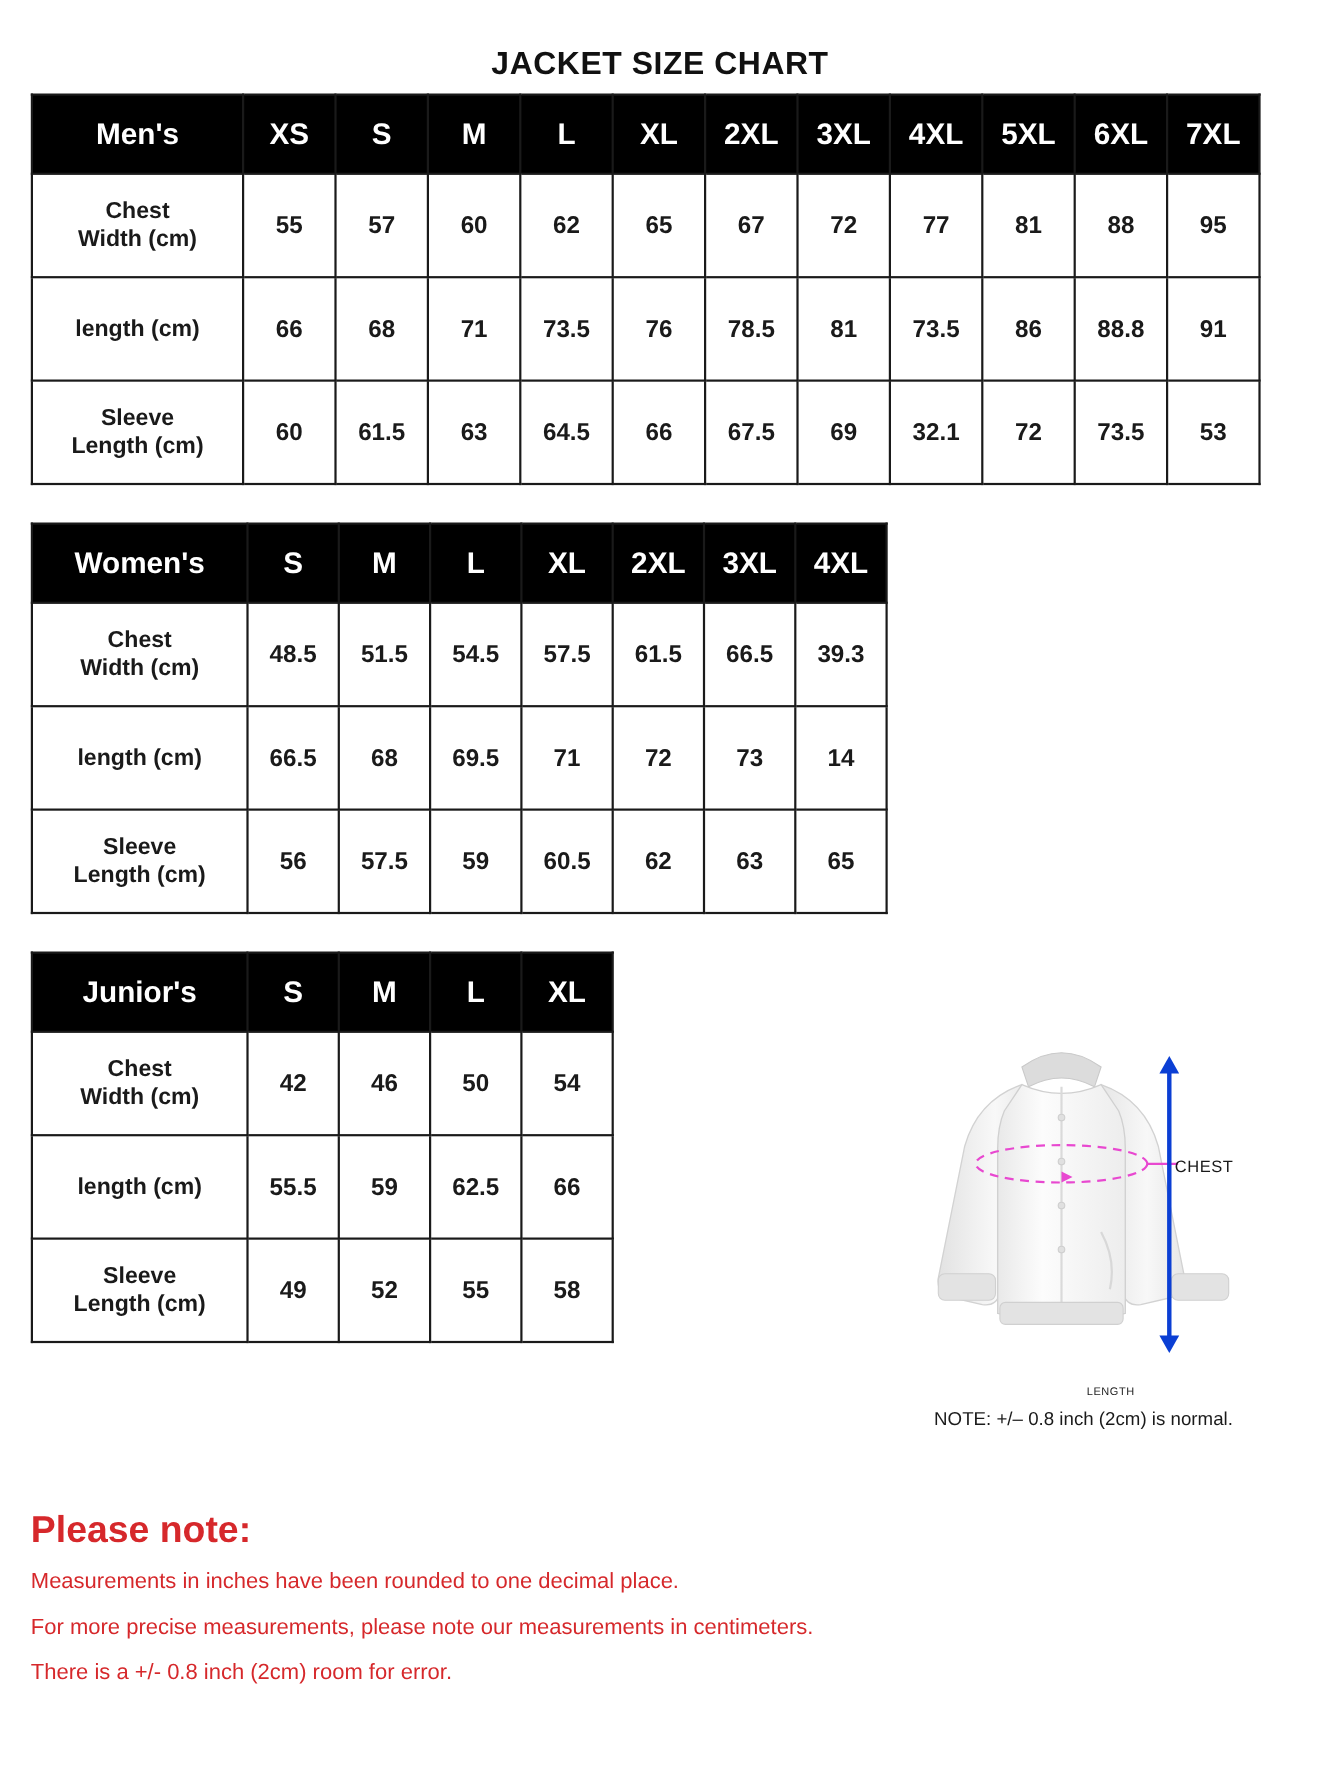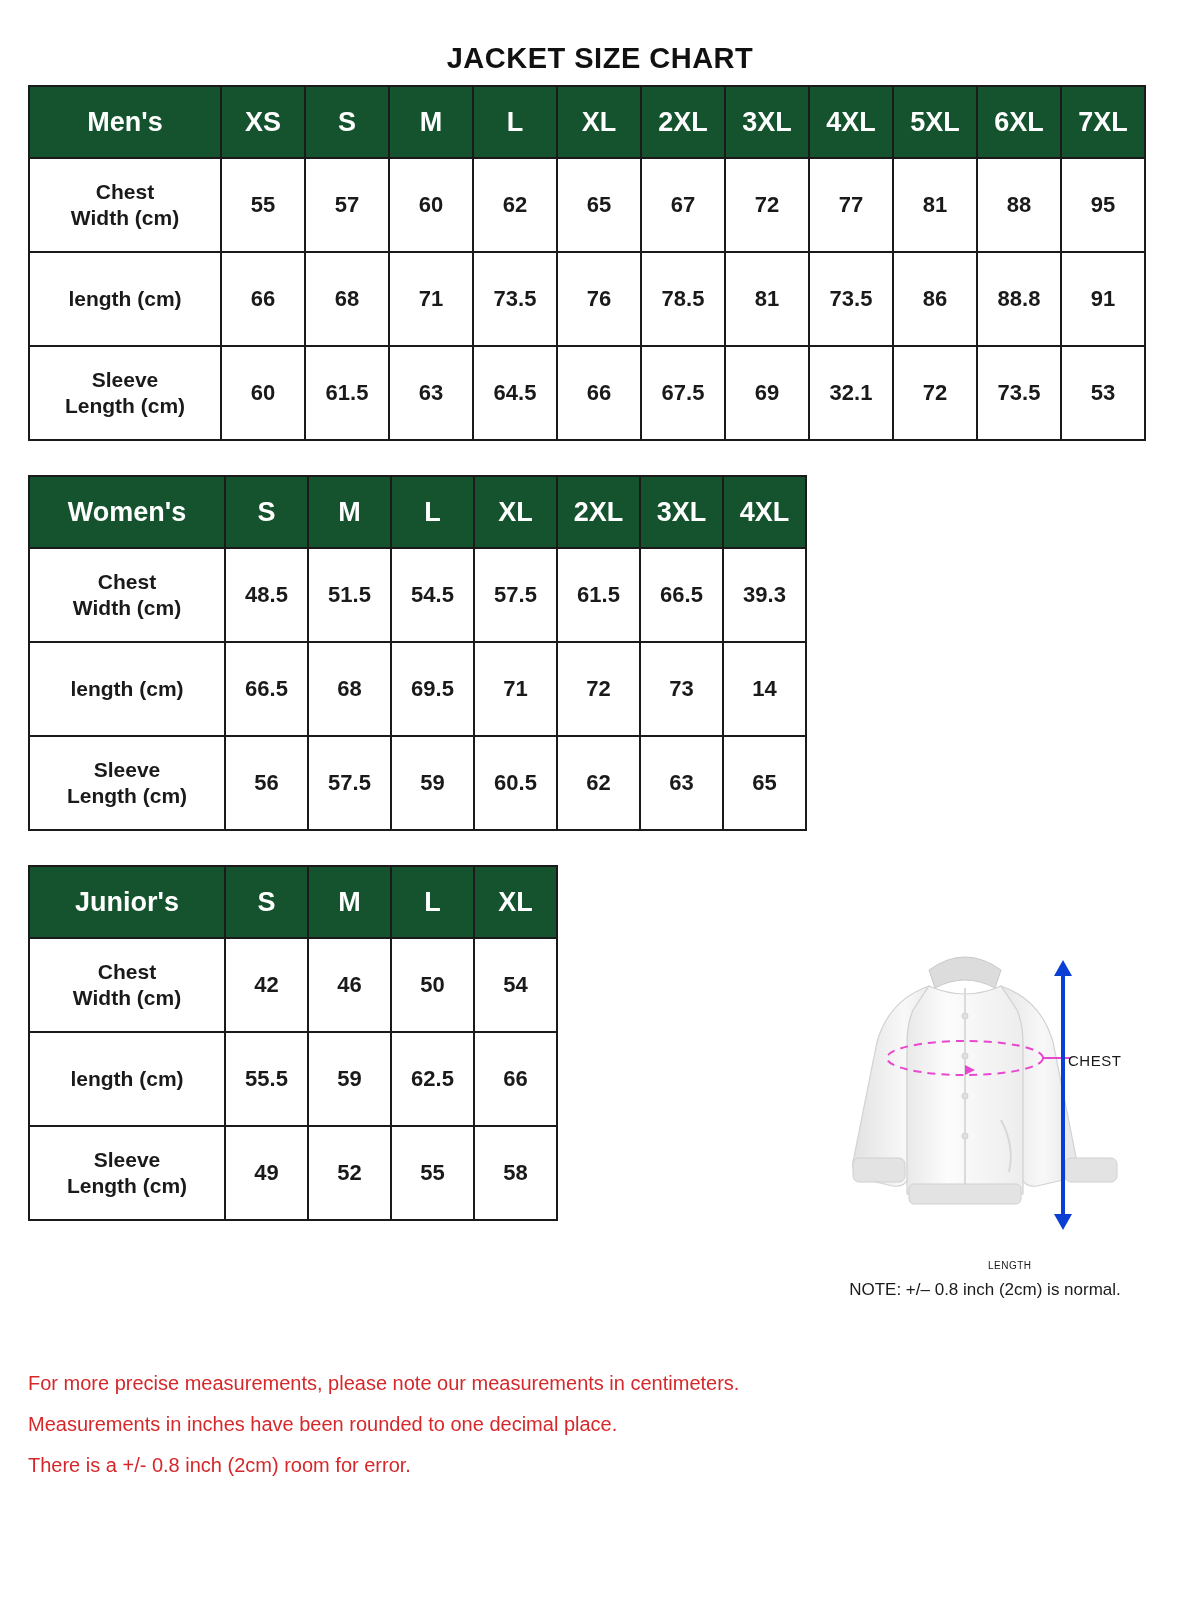--- a/index.html
+++ b/index.html
@@ -35,21 +35,21 @@
   table.size-table th, table.size-table td {
     border: 2px solid #1a1a1a;
     text-align: center;
     vertical-align: middle;
     font-size: 22px;
     font-weight: bold;
     color: #1a1a1a;
     background: #fff;
   }
   table.size-table thead th {
-    background: #14532d;
+    background: #000000;
     color: #ffffff;
     height: 72px;
     font-size: 27px;
   }
   table.size-table thead th.cat {
     font-size: 27px;
   }
   table.size-table tbody th {
     font-size: 21px;
     line-height: 1.22;
@@ -383,18 +383,19 @@
       <line x1="258" y1="40" x2="258" y2="290" stroke="#0b3fd4" stroke-width="4"></line>
       <path d="M258 30 l9 16 l-18 0 z" fill="#0b3fd4"></path>
       <path d="M258 300 l9 -16 l-18 0 z" fill="#0b3fd4"></path>
     </svg>
     <div class="chest-label">CHEST</div>
     <div class="length-label">LENGTH</div>
     <div class="note-line">NOTE:  +/– 0.8 inch (2cm) is normal.</div>
   </div>
 
   <div class="footer">
+    <div class="please-note">Please note:</div>
+    <p>Measurements in inches have been rounded to one decimal place.</p>
     <p>For more precise measurements, please note our measurements in centimeters.</p>
-    <p>Measurements in inches have been rounded to one decimal place.</p>
     <p>There is a +/- 0.8 inch (2cm) room for error.</p>
   </div>
 
 </div>
 
 </body></html>

